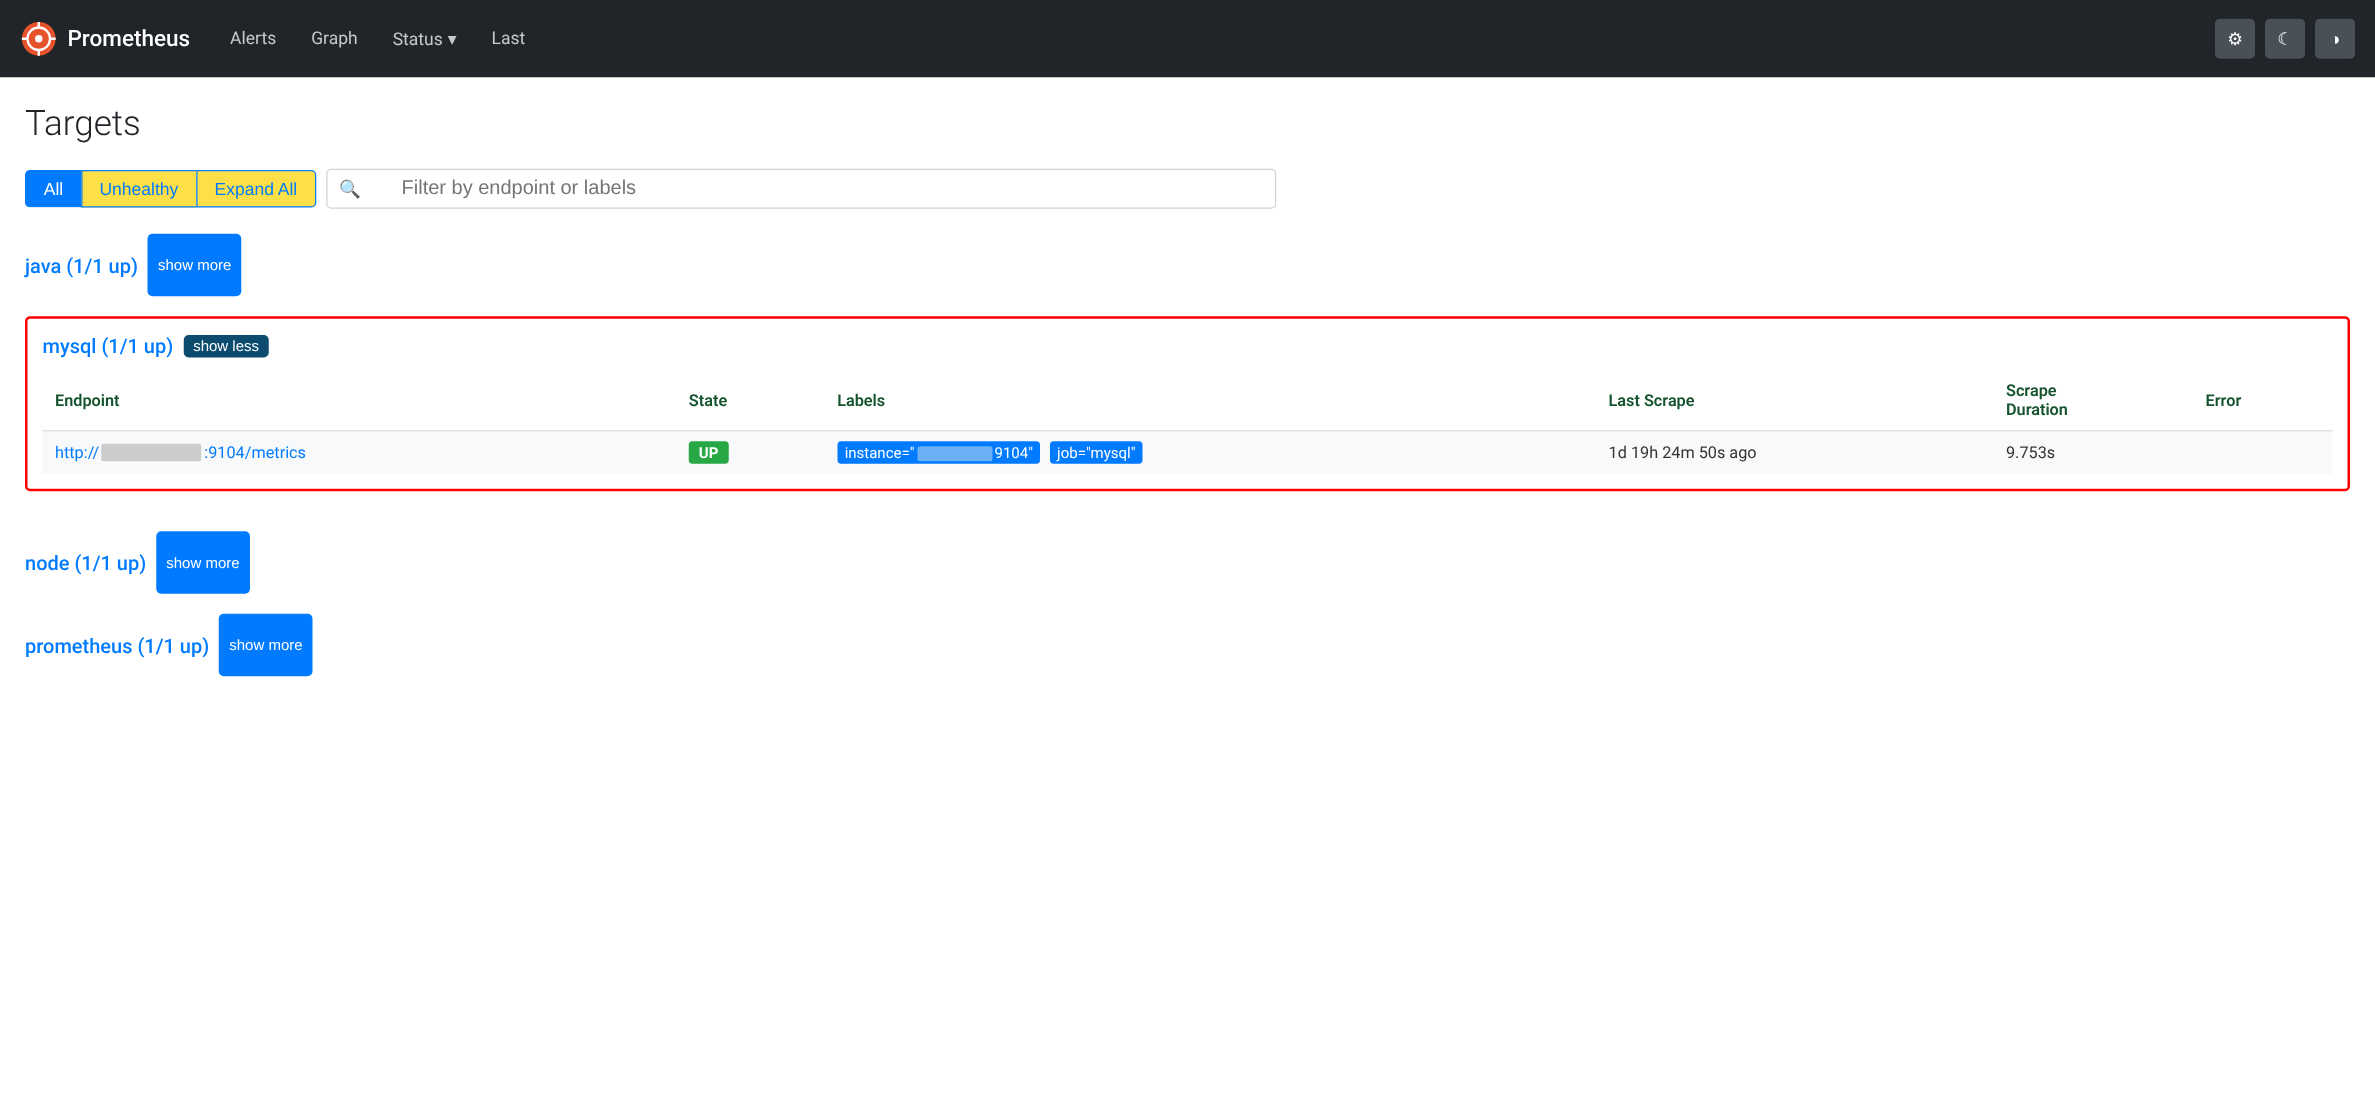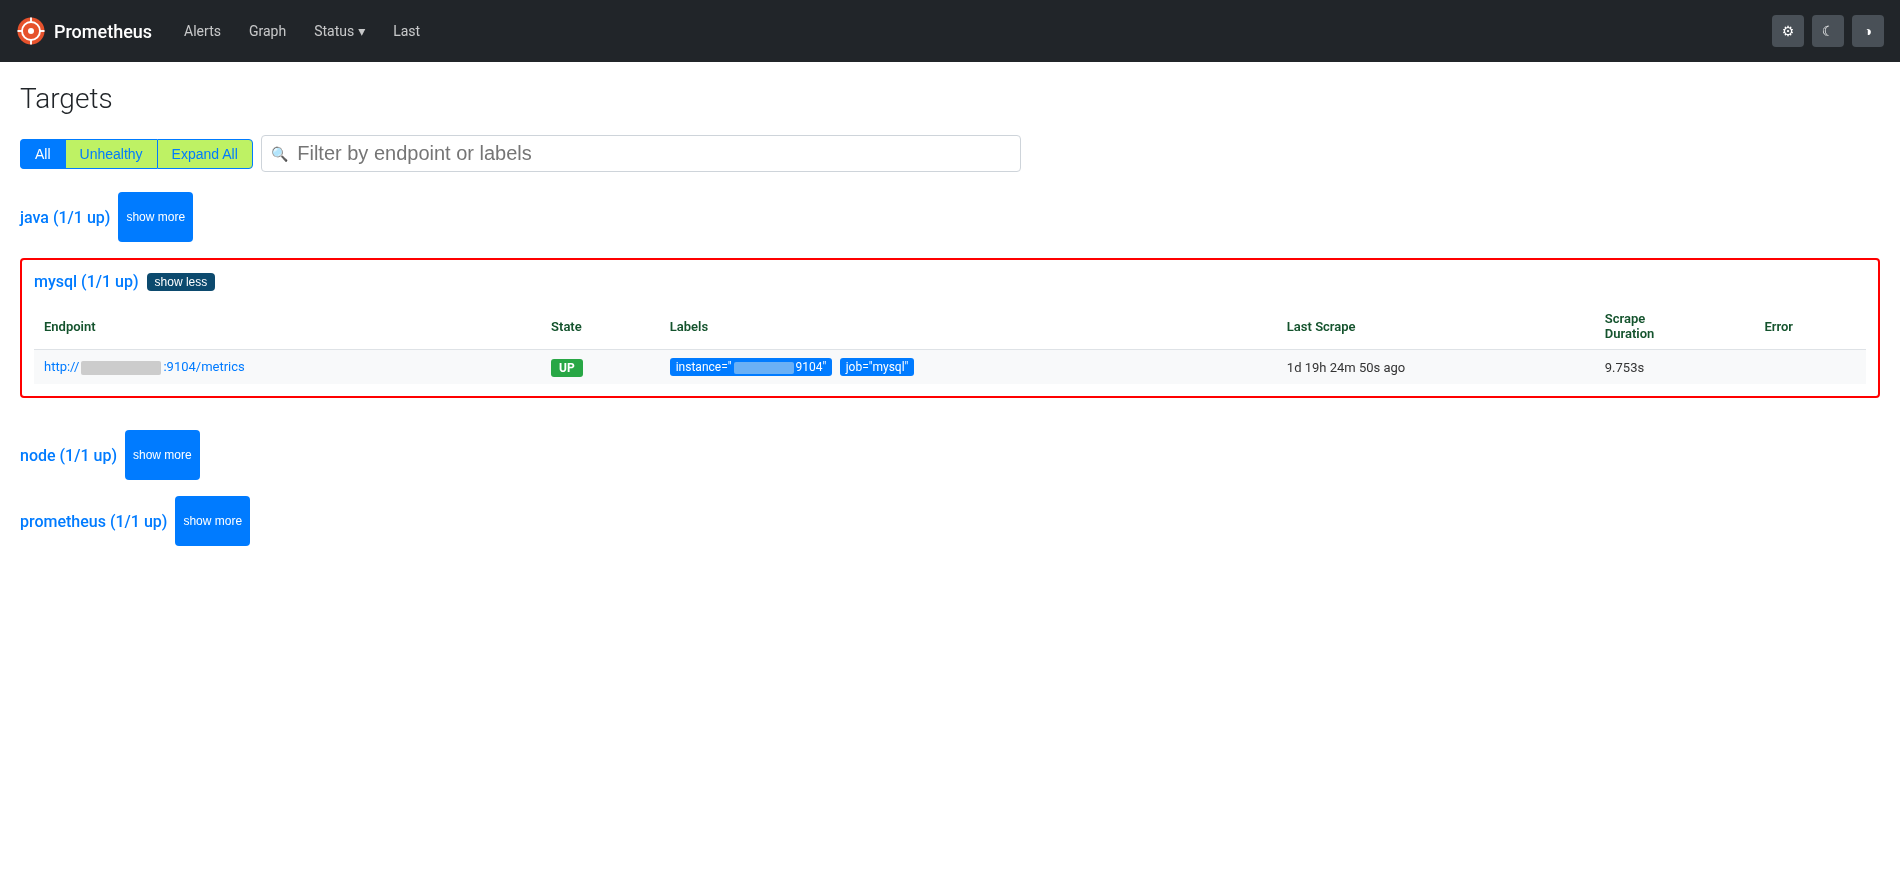--- a/index.html
+++ b/index.html
@@ -92,21 +92,21 @@
       display: flex;
       align-items: center;
       gap: 8px;
       margin-bottom: 20px;
     }
     .btn-group {
       display: flex;
     }
     .btn-group .btn {
       border: 1px solid #007bff;
-      background: #bef264;
+      background: #fde047;
       color: #007bff;
       padding: 6px 14px;
       cursor: pointer;
       font-size: 14px;
       margin: 0;
     }
     .btn-group .btn:first-child { border-radius: 4px 0 0 4px; }
     .btn-group .btn:last-child { border-radius: 0 4px 4px 0; }
     .btn-group .btn:not(:last-child) { border-right: none; }
     .btn-group .btn.active {
@@ -122,23 +122,24 @@
       border: 1px solid #ced4da;
       border-radius: 4px;
       background: #fff;
       padding: 0 10px;
     }
     .search-wrapper input {
       border: none;
       outline: none;
       width: 100%;
       padding: 6px 8px;
-      font-size: 20px;
+      font-size: 16px;
       color: #495057;
       background: transparent;
+      margin-left: 24px;
     }
     .search-icon { color: #6c757d; font-size: 14px; }
 
     
     .target-group { margin-bottom: 16px; }
 
     .target-group-header {
       display: flex;
       align-items: center;
       gap: 8px;

